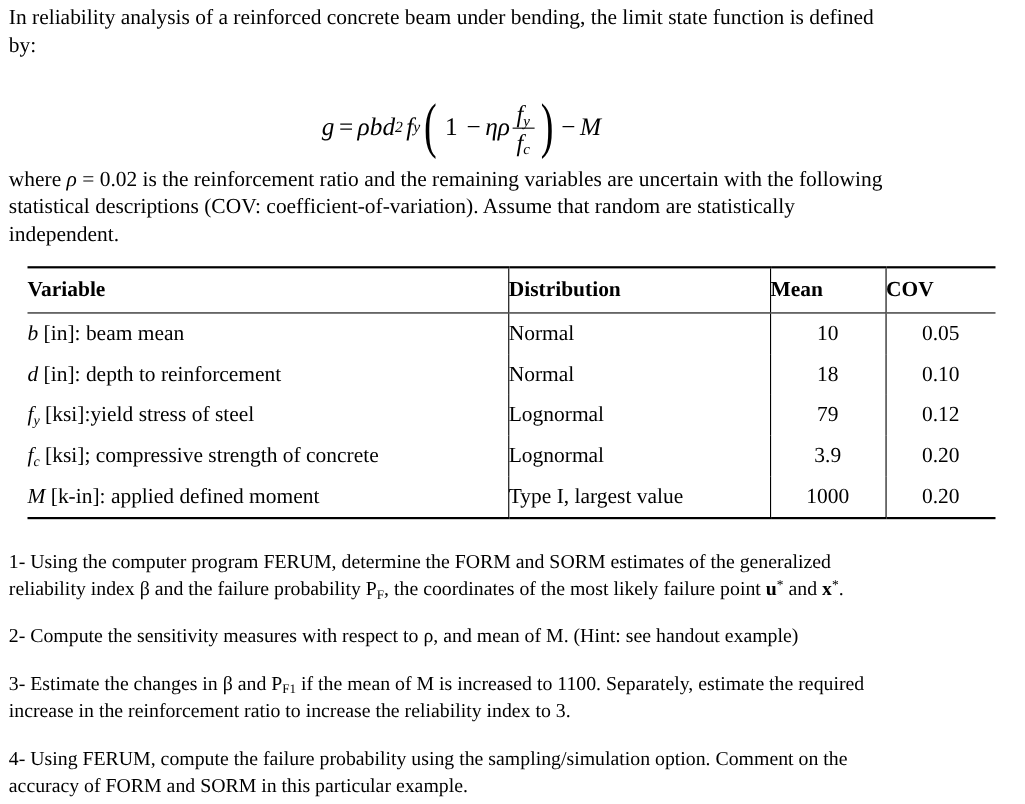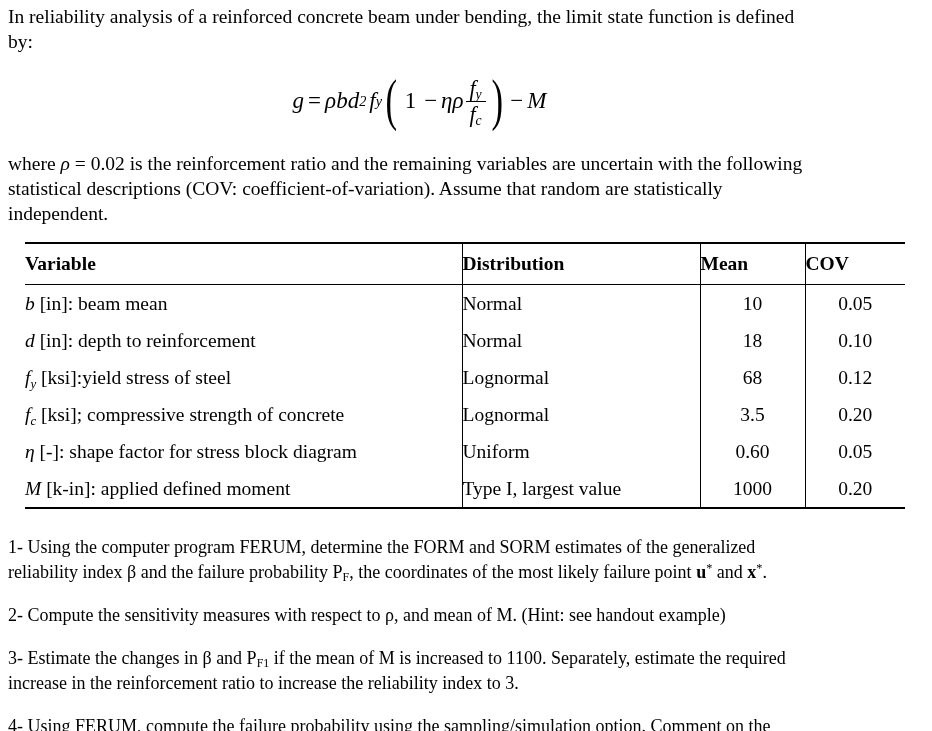--- a/index.html
+++ b/index.html
@@ -96,21 +96,21 @@
     position: relative;
     top: -1px;
   }
   .frac {
     display: inline-flex;
     flex-direction: column;
     align-items: center;
     justify-content: center;
     vertical-align: middle;
     font-size: 0.96em;
-    margin: 0 2px;
+    margin: 15px 2px;
     position: relative;
     top: 1px;
   }
   .frac .num {
     padding: 0 3px 1px 3px;
     line-height: 1.05;
   }
   .frac .bar {
     width: 100%;
     min-width: 20px;
@@ -243,34 +243,28 @@
         </tr>
         <tr>
           <td class="c-variable"><span class="it">d</span><sub class="it"></sub><span> [in]: depth to reinforcement</span></td>
           <td class="c-distribution">Normal</td>
           <td class="c-mean">18</td>
           <td class="c-cov">0.10</td>
         </tr>
         <tr>
           <td class="c-variable"><span class="it">f</span><sub class="it">y</sub><span> [ksi]:yield stress of steel</span></td>
           <td class="c-distribution">Lognormal</td>
-          <td class="c-mean">68</td>
+          <td class="c-mean">79</td>
           <td class="c-cov">0.12</td>
         </tr>
         <tr>
           <td class="c-variable"><span class="it">f</span><sub class="it">c</sub><span> [ksi]; compressive strength of concrete</span></td>
           <td class="c-distribution">Lognormal</td>
-          <td class="c-mean">3.5</td>
+          <td class="c-mean">3.9</td>
           <td class="c-cov">0.20</td>
-        </tr>
-        <tr>
-          <td class="c-variable"><span class="it">η</span><sub class="it"></sub><span> [-]: shape factor for stress block diagram</span></td>
-          <td class="c-distribution">Uniform</td>
-          <td class="c-mean">0.60</td>
-          <td class="c-cov">0.05</td>
         </tr>
         <tr>
           <td class="c-variable"><span class="it">M</span><sub class="it"></sub><span> [k-in]: applied defined moment</span></td>
           <td class="c-distribution">Type I, largest value</td>
           <td class="c-mean">1000</td>
           <td class="c-cov">0.20</td>
         </tr>
       </tbody>
     </table>
   </div>

